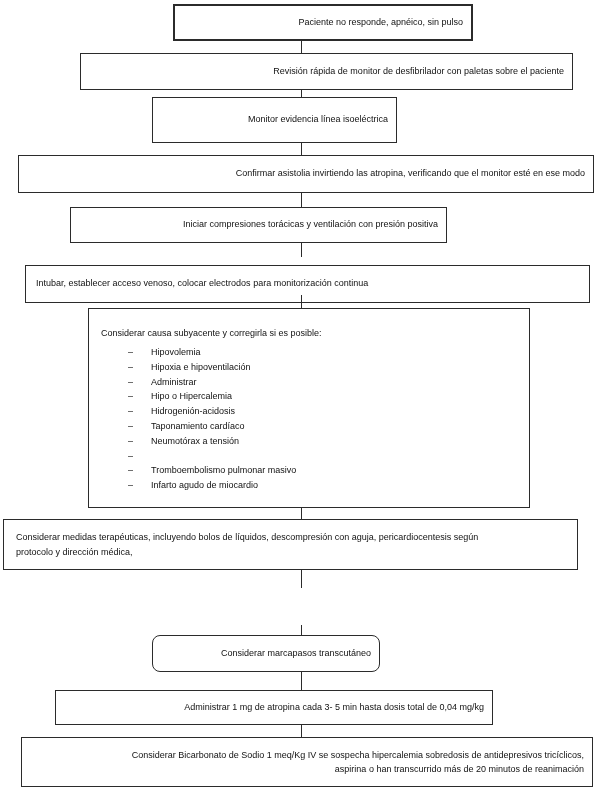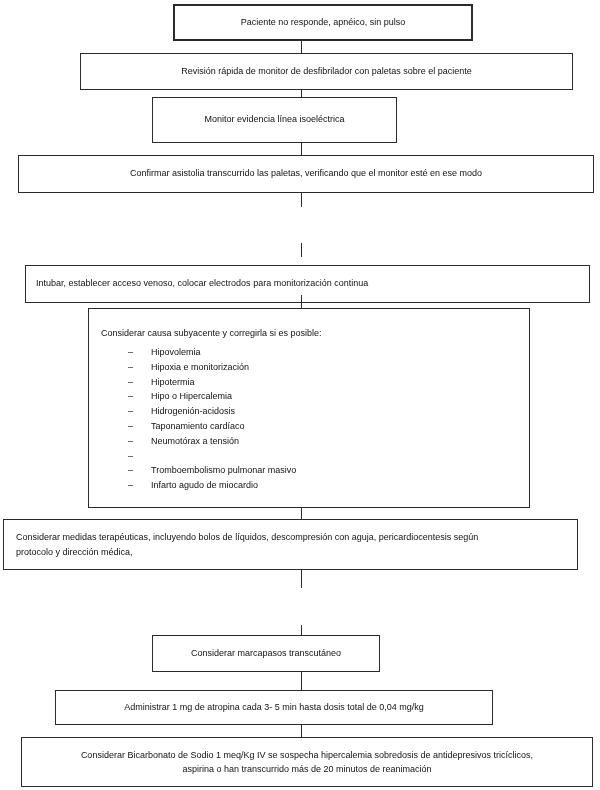--- a/index.html
+++ b/index.html
@@ -19,21 +19,21 @@
   .node {
     position: absolute;
     box-sizing: border-box;
     background: #ffffff;
     border: 1px solid #2b2b2b;
     font-size: 9px;
     line-height: 11.5px;
     color: #111111;
     display: flex;
     flex-direction: column;
-    align-items: center;
+    align-items: flex-end;
     justify-content: center;
     text-align: center;
     padding: 2px 8px;
   }
   .node.thick { border-width: 2px; }
   .node.leftalign {
     align-items: flex-start;
     text-align: left;
   }
   .conn {
@@ -78,44 +78,47 @@
     <span>Revisión rápida de monitor de desfibrilador con paletas sobre el paciente</span>
   </div>
   <div class="conn" style="top:90px; height:7px;"></div>
 
   <div class="node" style="left:152px; top:97px; width:245px; height:46px;">
     <span>Monitor evidencia línea isoeléctrica</span>
   </div>
   <div class="conn" style="top:143px; height:12px;"></div>
 
   <div class="node" style="left:18px; top:155px; width:576px; height:38px;">
-    <span>Confirmar asistolia transcurrido las paletas, verificando que el monitor esté en ese modo</span>
+    <span>Confirmar asistolia invirtiendo las atropina, verificando que el monitor esté en ese modo</span>
   </div>
   <div class="conn" style="top:193px; height:14px;"></div>
 
+  <div class="node" style="left:70px; top:207px; width:377px; height:36px;">
+    <span>Iniciar compresiones torácicas y ventilación con presión positiva</span>
+  </div>
   <div class="conn" style="top:243px; height:14px;"></div>
 
   <div class="node leftalign" style="left:25px; top:265px; width:565px; height:38px; padding-left:10px;">
     <span>Intubar, establecer acceso venoso, colocar electrodos para monitorización continua</span>
   </div>
   <div class="conn" style="top:295px; height:13px;"></div>
 
   <div class="node" id="node-causes" style="left:88px; top:308px; width:442px; height:200px;">
     <div class="causes-title">Considerar causa subyacente y corregirla si es posible:</div>
     <div class="cause-item">
       <span class="cause-dash">–</span>
       <span>Hipovolemia</span>
     </div>
     <div class="cause-item">
       <span class="cause-dash">–</span>
-      <span>Hipoxia e monitorización</span>
+      <span>Hipoxia e hipoventilación</span>
     </div>
     <div class="cause-item">
       <span class="cause-dash">–</span>
-      <span>Hipotermia</span>
+      <span>Administrar</span>
     </div>
     <div class="cause-item">
       <span class="cause-dash">–</span>
       <span>Hipo o Hipercalemia</span>
     </div>
     <div class="cause-item">
       <span class="cause-dash">–</span>
       <span>Hidrogenión-acidosis</span>
     </div>
     <div class="cause-item">
@@ -141,21 +144,21 @@
   <div class="conn" style="top:508px; height:11px;"></div>
 
   <div class="node leftalign" style="left:3px; top:519px; width:575px; height:51px; padding-left:12px; line-height:15px;">
     <span class="line">Considerar medidas terapéuticas, incluyendo bolos de líquidos, descompresión con aguja,  pericardiocentesis según</span>
     <span class="line">protocolo y dirección médica,</span>
   </div>
   <div class="conn" style="top:570px; height:18px;"></div>
 
   <div class="conn" style="top:625px; height:10px;"></div>
 
-  <div class="node" style="left:152px; top:635px; width:228px; height:37px;">
+  <div class="node" style="left:152px; top:635px; width:228px; height:37px;border-radius:8px;">
     <span>Considerar marcapasos transcutáneo</span>
   </div>
   <div class="conn" style="top:672px; height:18px;"></div>
 
   <div class="node" style="left:55px; top:690px; width:438px; height:35px;">
     <span>Administrar 1 mg de atropina cada 3- 5 min hasta dosis total de 0,04 mg/kg</span>
   </div>
   <div class="conn" style="top:725px; height:12px;"></div>
 
   <div class="node" style="left:21px; top:737px; width:572px; height:50px; line-height:14px;">

